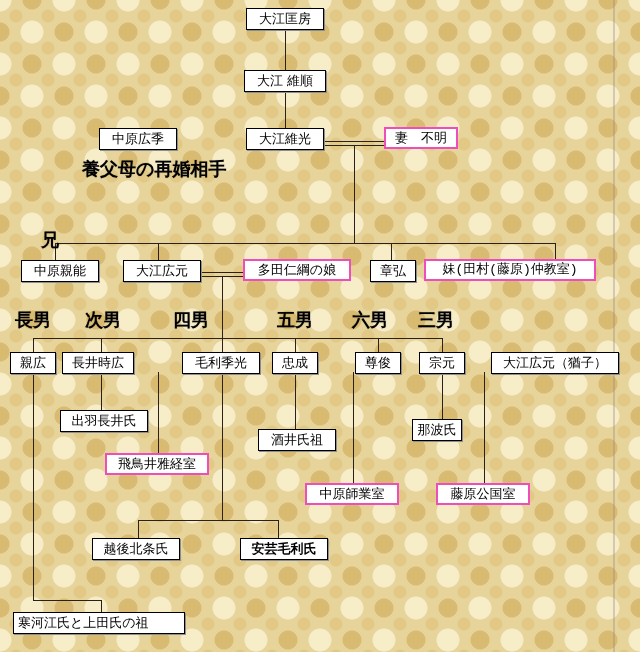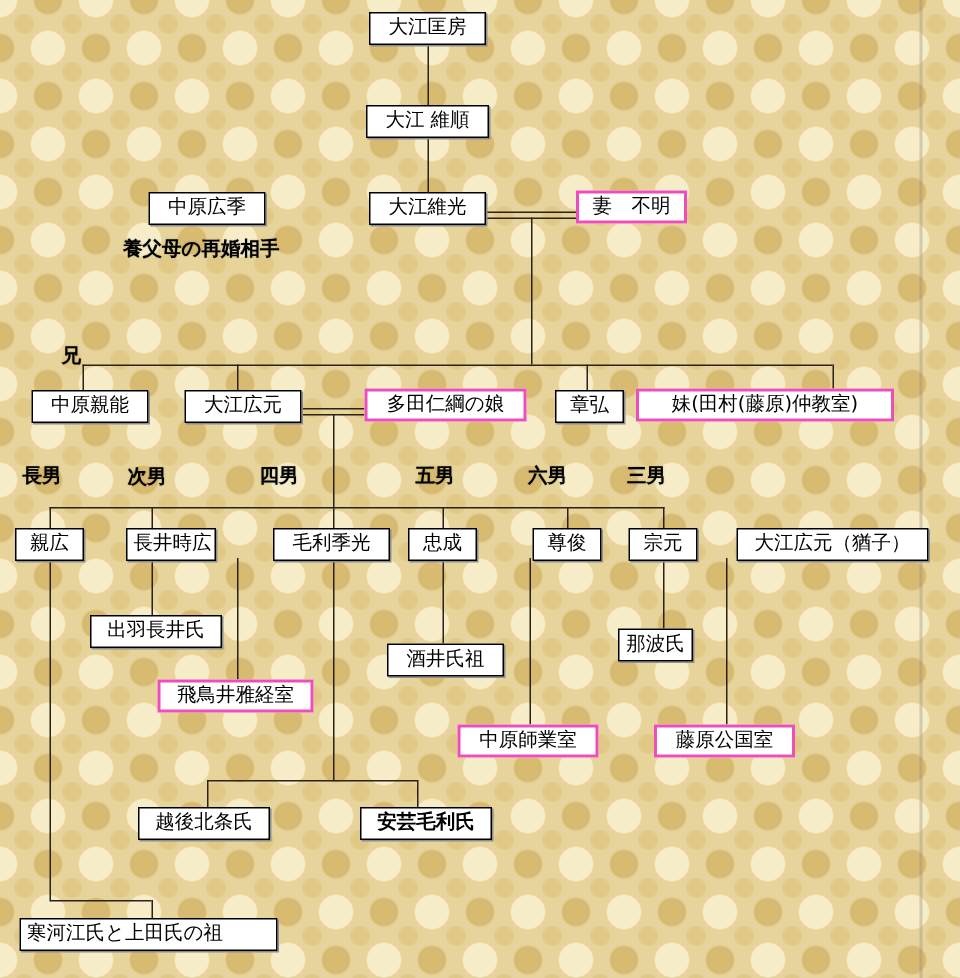--- a/index.html
+++ b/index.html
@@ -67,21 +67,21 @@
   }
   .node.female {
     border: 2px solid #ee4ebb;
     box-shadow: none;
     padding: 2px 3px 3px 3px;
   }
   
   .anno {
     position: absolute;
     color: #000000;
-    font-size: 13px;
+    font-size: 18px;
     line-height: 1;
     white-space: nowrap;
     font-weight: bold;
     text-shadow: 0 0 1px rgba(0,0,0,0.35);
   }
   .anno.plain { font-weight: bold; }
 </style>
 </head>
 <body>
 
@@ -127,23 +127,23 @@
   <div id="nodes-layer">
       <div class="node" style="left: 246px; top: 8px; width: 78px; text-align: center;">大江匡房</div>
       <div class="node" style="left: 244px; top: 70px; width: 82px; text-align: center;">大江 維順</div>
       <div class="node" style="left: 246px; top: 128px; width: 78px; text-align: center;">大江維光</div>
       <div class="node female" style="left: 384px; top: 127px; width: 74px; text-align: center;">妻　不明</div>
       <div class="node" style="left: 99px; top: 128px; width: 78px; text-align: center;">中原広季</div>
       <div class="node" style="left: 21px; top: 260px; width: 78px; text-align: center;">中原親能</div>
       <div class="node" style="left: 123px; top: 260px; width: 78px; text-align: center;">大江広元</div>
       <div class="node female" style="left: 243px; top: 259px; width: 108px; text-align: center;">多田仁綱の娘</div>
       <div class="node" style="left: 370px; top: 260px; width: 46px; text-align: center;">章弘</div>
-      <div class="node female" style="left: 424px; top: 259px; width: 172px; text-align: center;">妹(田村(藤原)仲教室)</div>
+      <div class="node female" style="left: 424px; top: 259px; width: 172px; text-align: center; font-family: Liberation Mono, monospace;">妹(田村(藤原)仲教室)</div>
       <div class="node" style="left: 10px; top: 352px; width: 46px; text-align: center;">親広</div>
-      <div class="node" style="left: 62px; top: 352px; width: 60px; text-align: center; margin-left: 22px;">長井時広</div>
+      <div class="node" style="left: 62px; top: 352px; width: 72px; text-align: center;">長井時広</div>
       <div class="node" style="left: 182px; top: 352px; width: 78px; text-align: center;">毛利季光</div>
       <div class="node" style="left: 272px; top: 352px; width: 46px; text-align: center;">忠成</div>
       <div class="node" style="left: 355px; top: 352px; width: 46px; text-align: center;">尊俊</div>
       <div class="node" style="left: 419px; top: 352px; width: 46px; text-align: center;">宗元</div>
       <div class="node" style="left: 491px; top: 352px; width: 128px; text-align: center;">大江広元（猶子）</div>
       <div class="node" style="left: 60px; top: 410px; width: 88px; text-align: center;">出羽長井氏</div>
       <div class="node female" style="left: 105px; top: 453px; width: 104px; text-align: center;">飛鳥井雅経室</div>
       <div class="node" style="left: 258px; top: 429px; width: 78px; text-align: center;">酒井氏祖</div>
       <div class="node female" style="left: 305px; top: 483px; width: 94px; text-align: center;">中原師業室</div>
       <div class="node" style="left: 412px; top: 419px; width: 50px; text-align: center;">那波氏</div>

